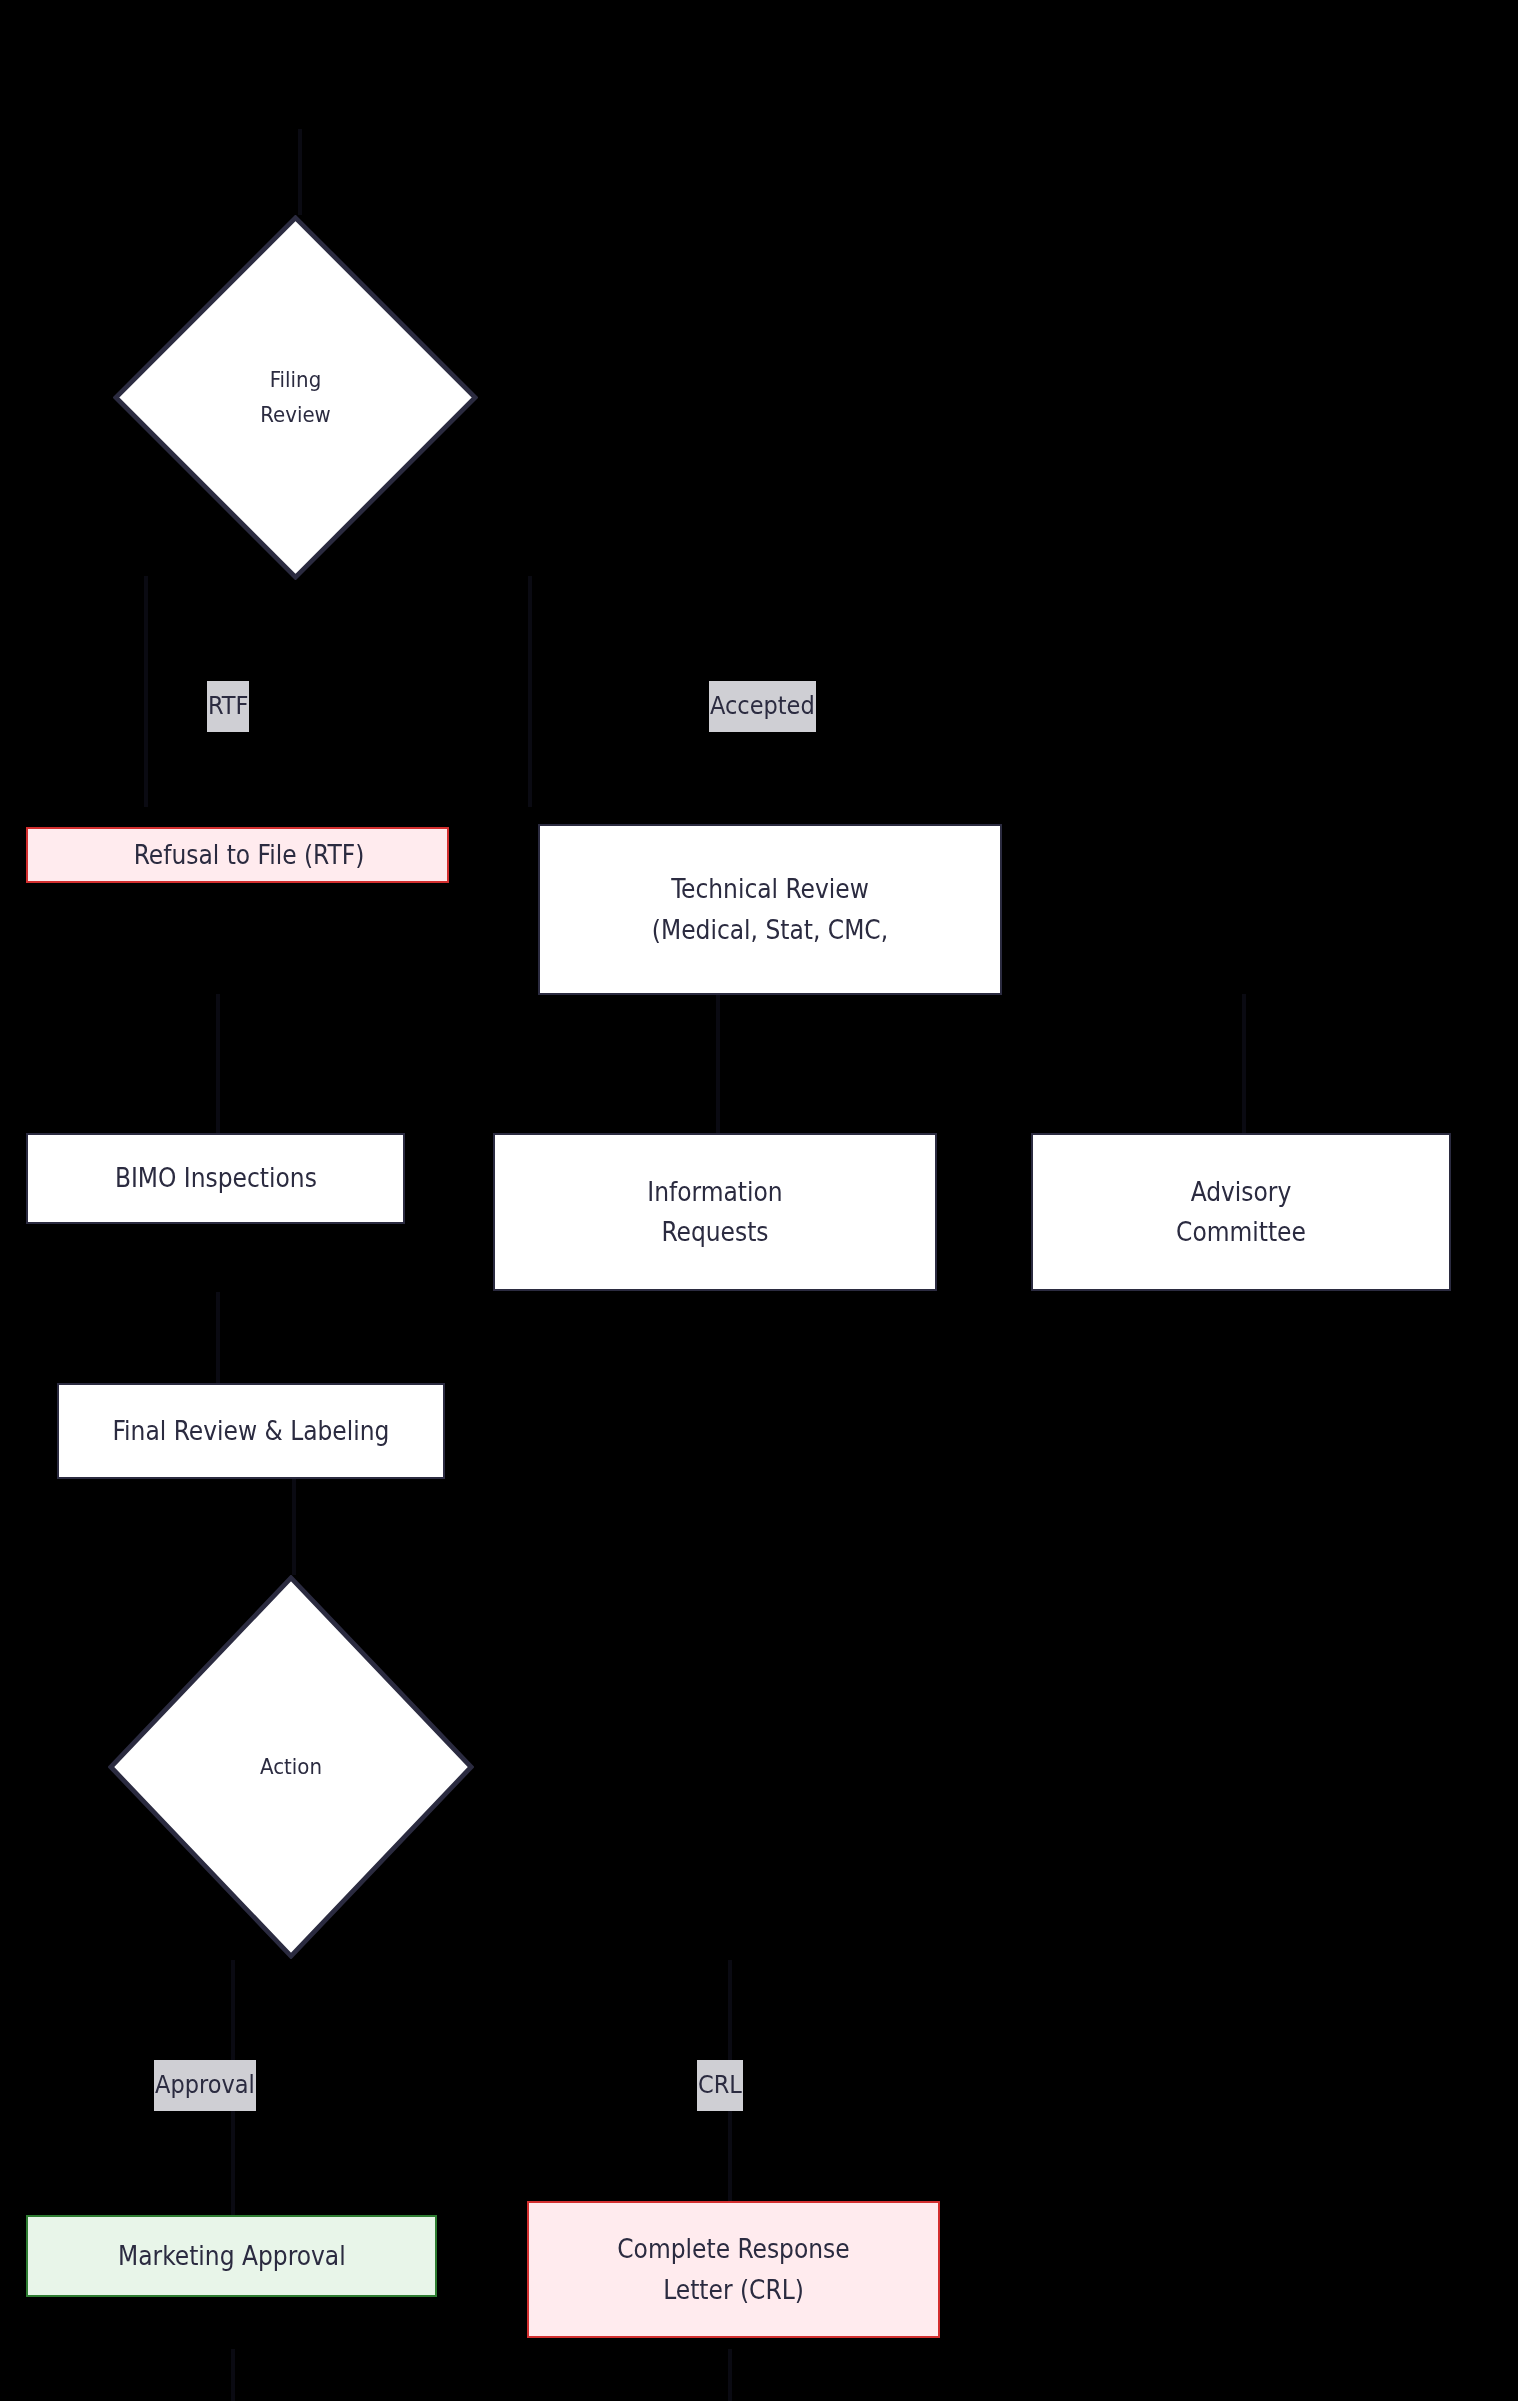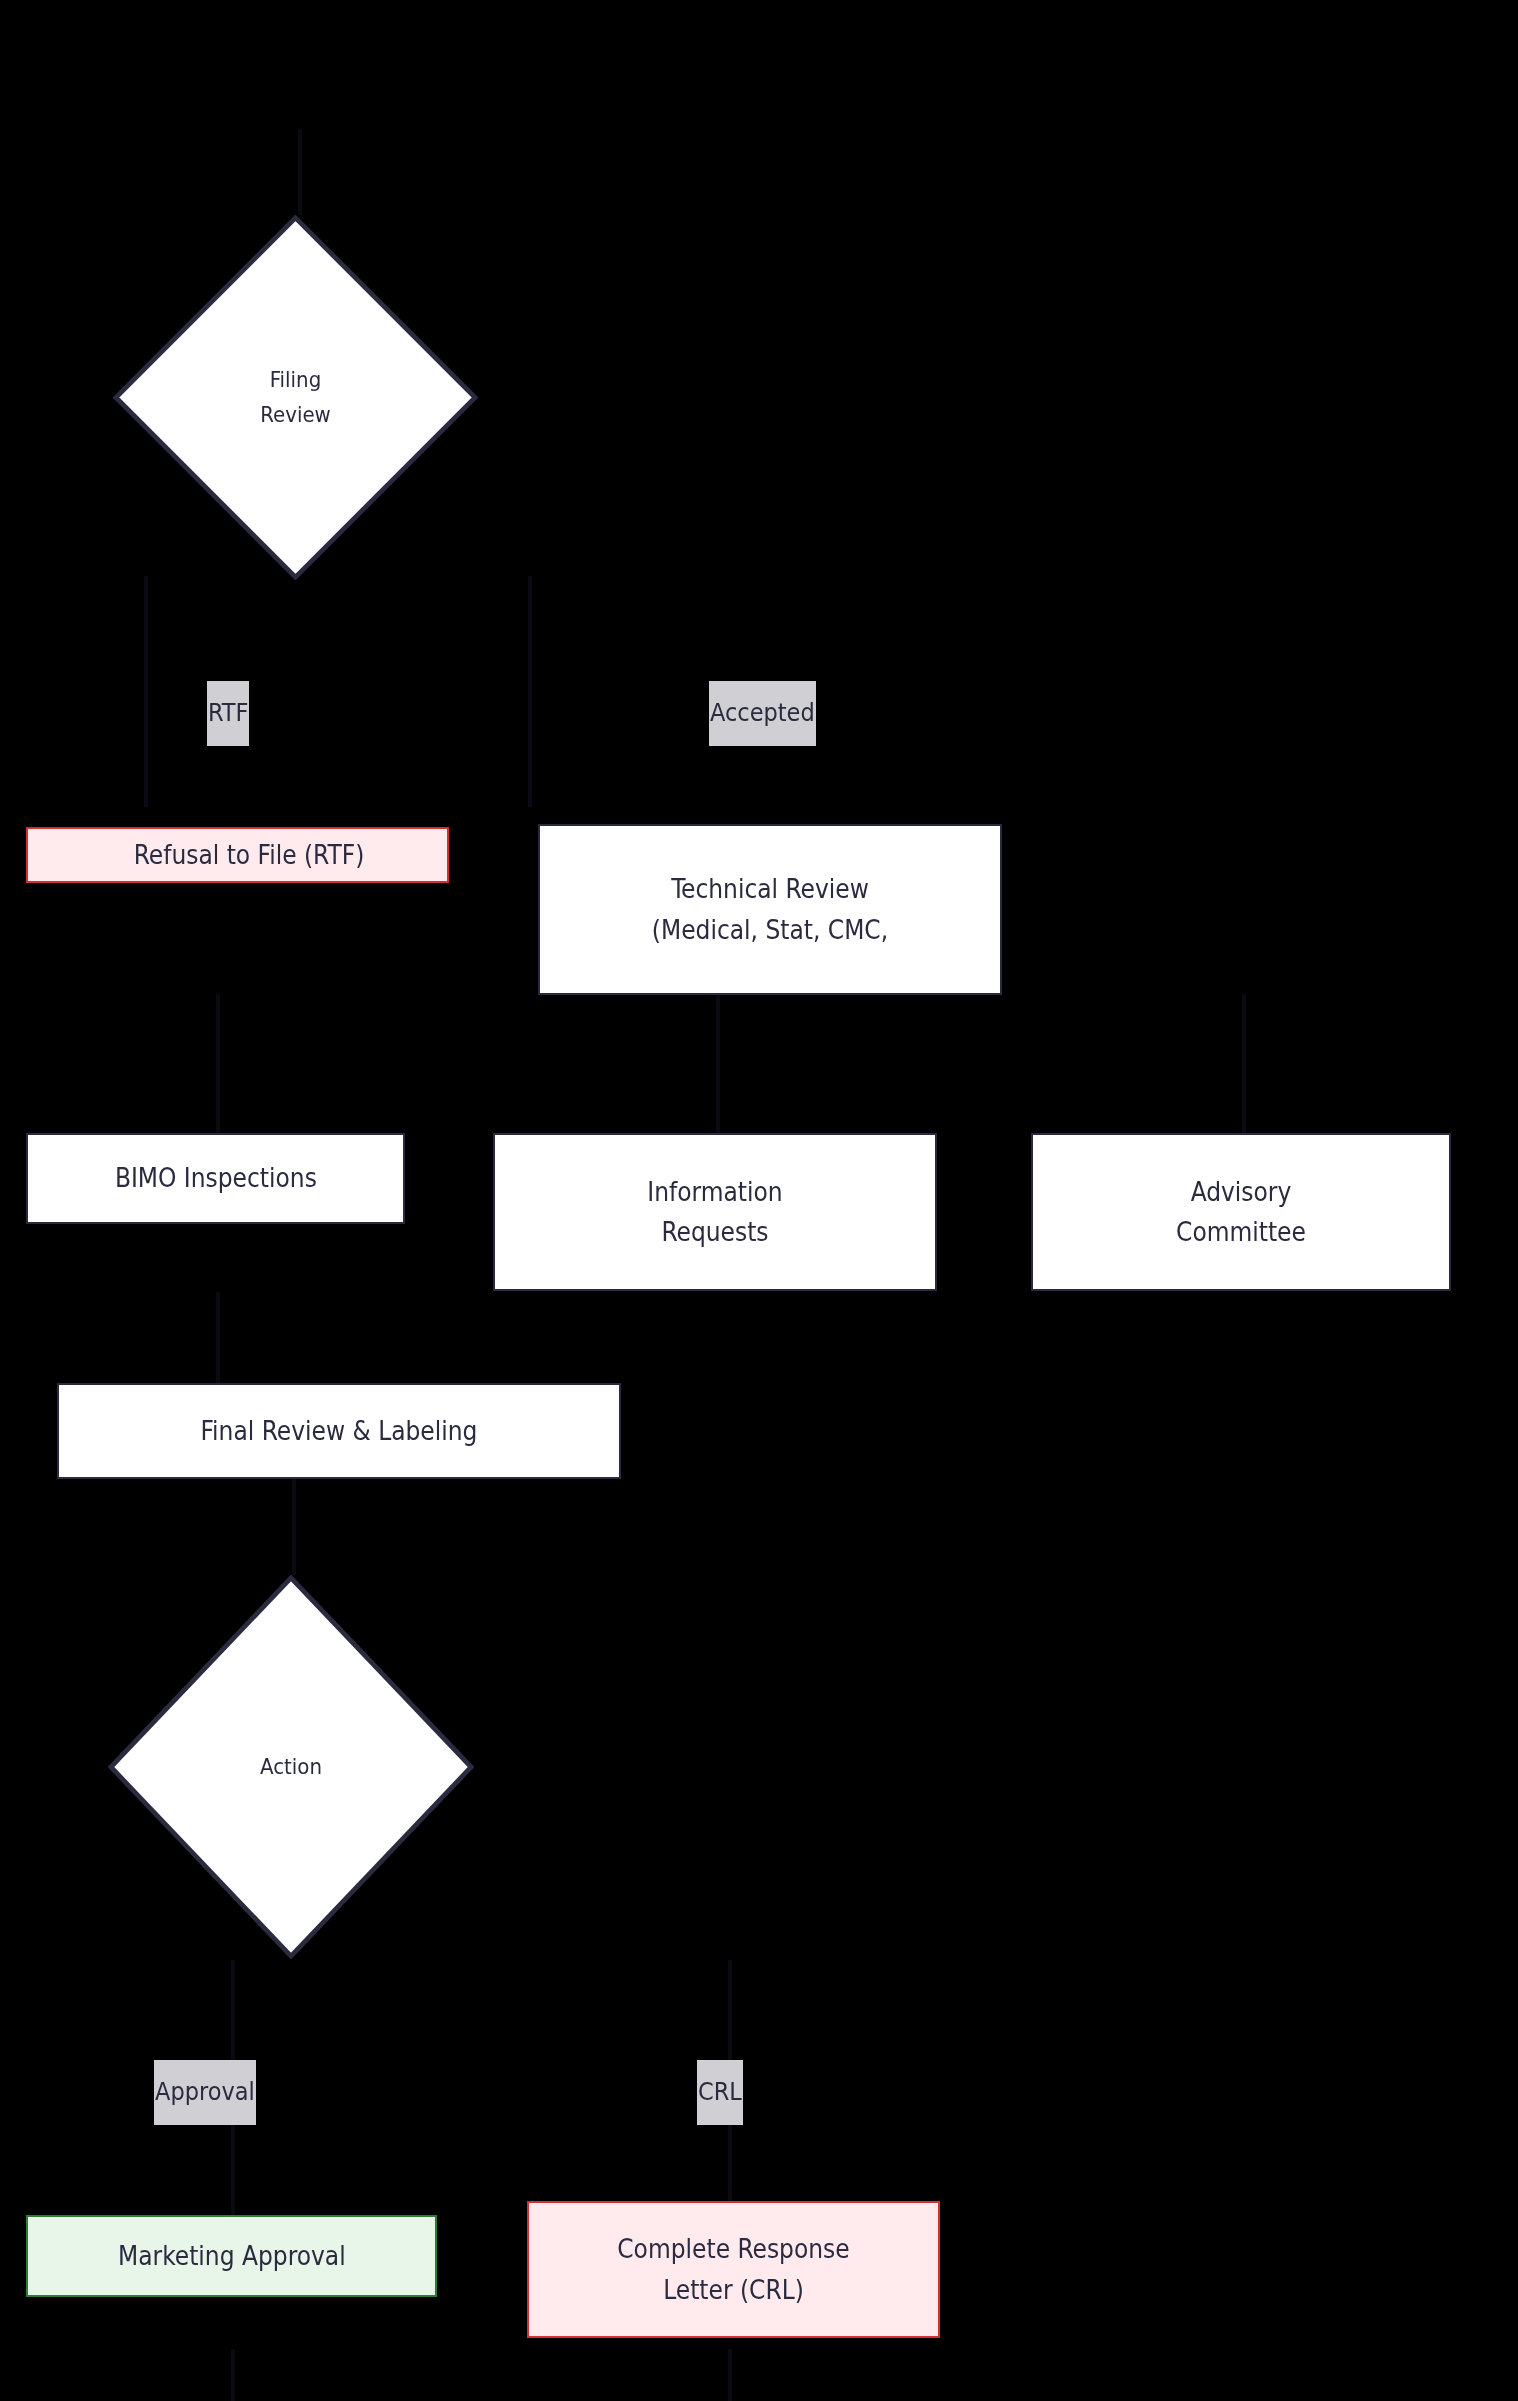--- a/index.html
+++ b/index.html
@@ -68,21 +68,21 @@
     pointer-events: none;
   }
 
   
   .edge-label {
     position: absolute;
     background: #cfcfd4;
     color: #2b2b40;
     font-size: 25px;
     line-height: 1.15;
-    padding: 18px 1px;
+    padding: 11px 1px;
     white-space: nowrap;
   }
 
   
   .conn {
     position: absolute;
     background: #0a0a12;
   }
 </style>
 </head>
@@ -122,21 +122,21 @@
 (Medical, Stat, CMC,</div>
 
   <div class="node" style="left:493px; top:1133px; width:444px; height:158px;">Information
 Requests</div>
 
   <div class="node" style="left:26.4px; top:1133px; width:379px; height:91px;">BIMO Inspections</div>
 
   <div class="node" style="left:1031px; top:1133px; width:420px; height:158px;">Advisory
 Committee</div>
 
-  <div class="node" style="left:57px; top:1383px; width:564px; height:96px;">Final Review &amp; Labeling</div>
+  <div class="node" style="left:57px; top:1383px; width:388px; height:96px;">Final Review &amp; Labeling</div>
 
   <div class="decision" style="left:108px; top:1575px; width:366px; height:384px;">
     <svg viewBox="0 0 762 800" preserveAspectRatio="none">
       <polygon points="381,6 756,400 381,794 6,400" fill="#ffffff" stroke="#2b2b40" stroke-width="10"></polygon>
     </svg>
     <div class="dlabel">Action</div>
   </div>
 
   <div class="edge-label" style="left:154px; top:2060px;">Approval</div>
 

